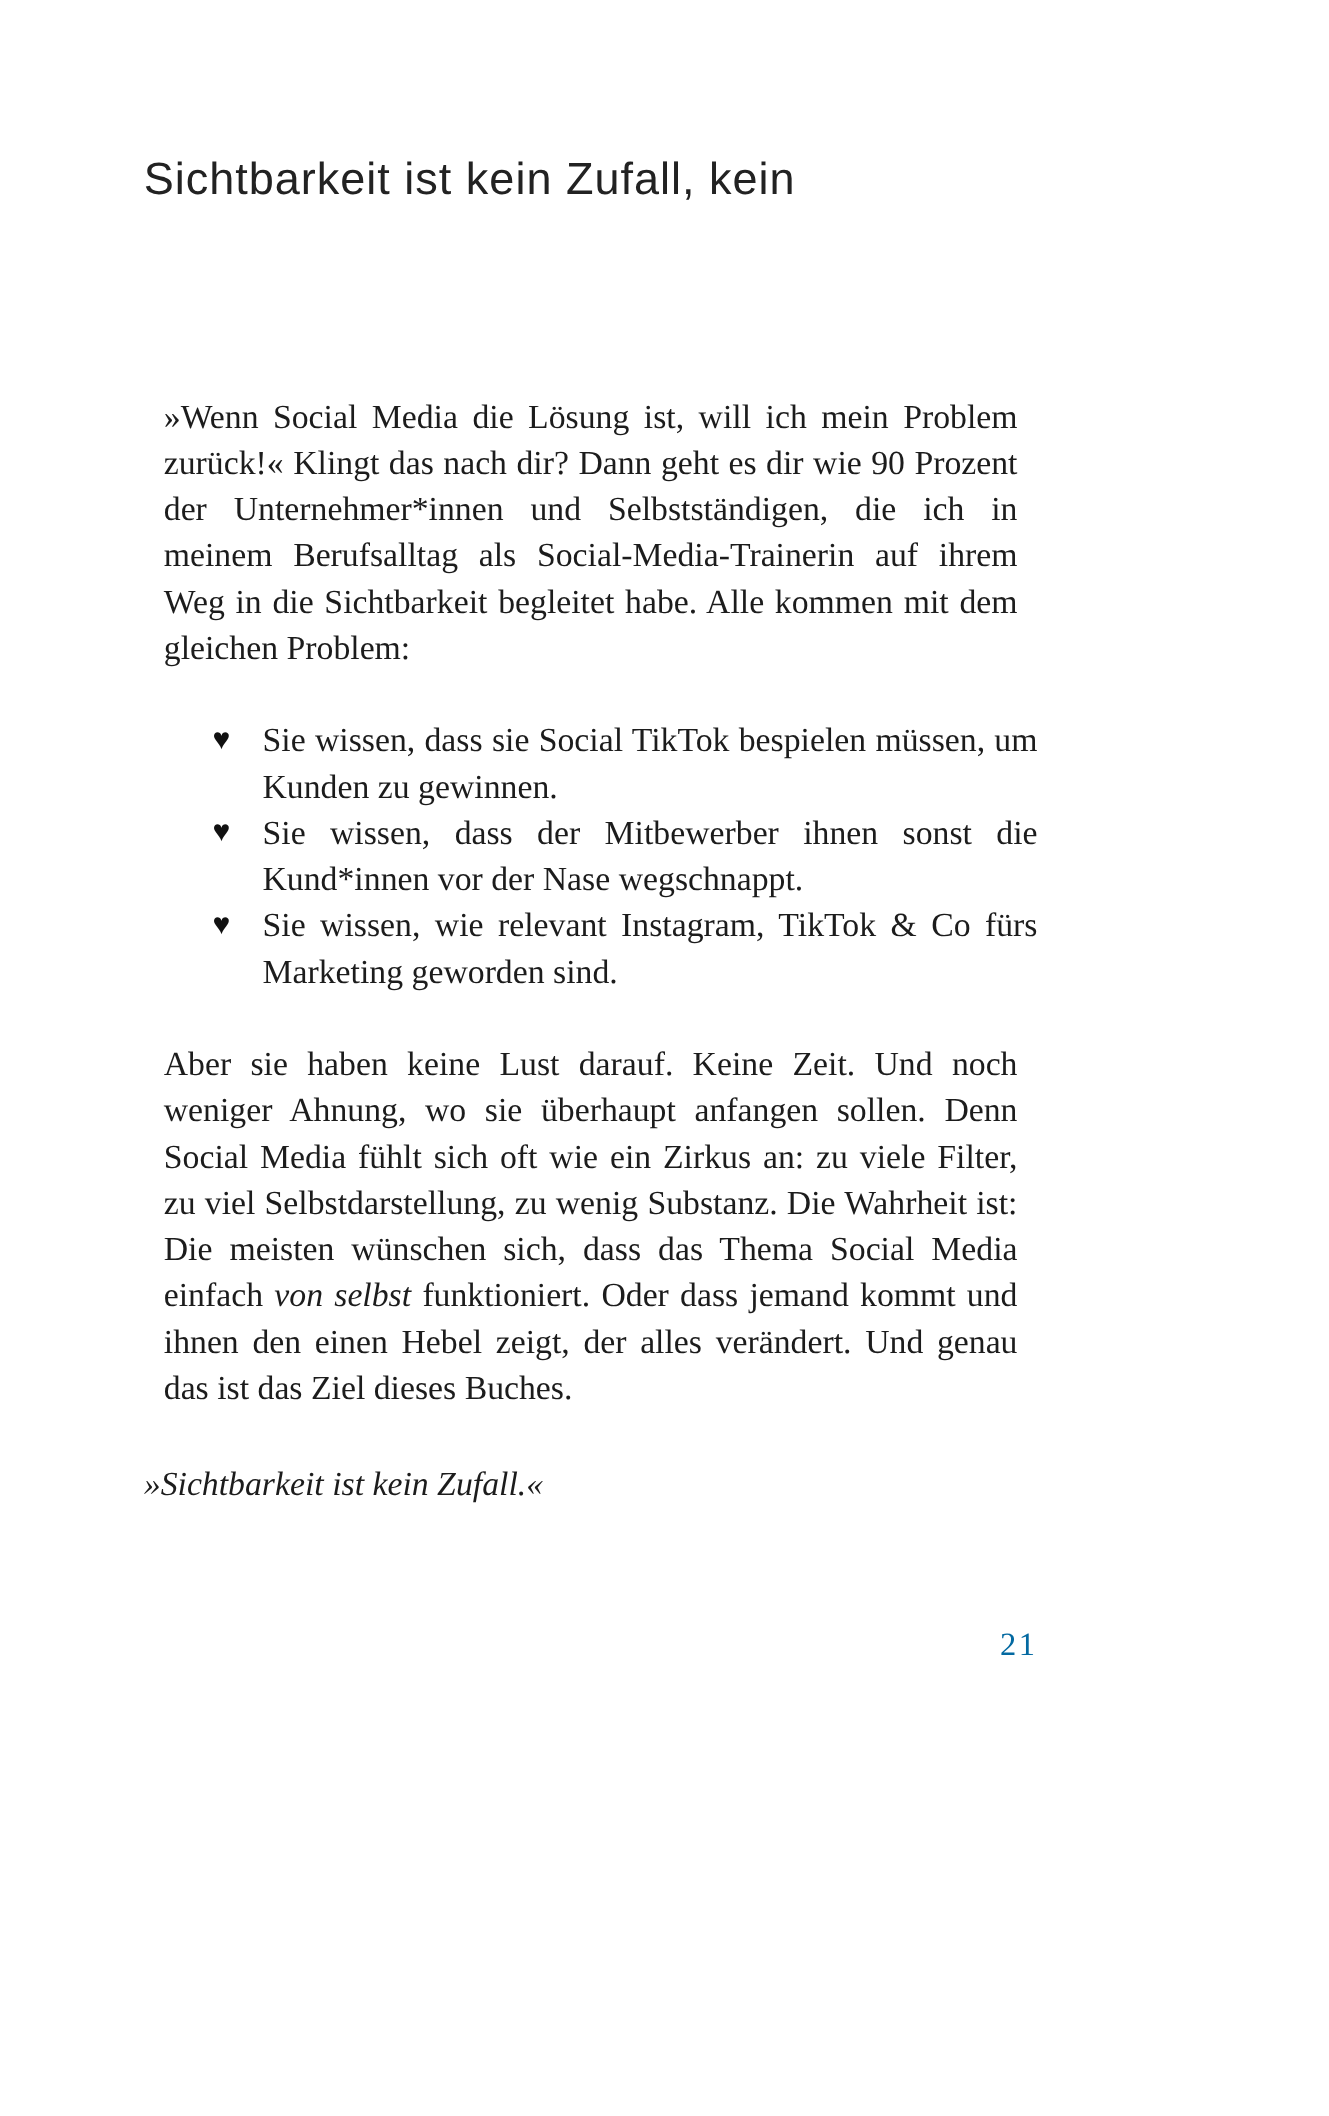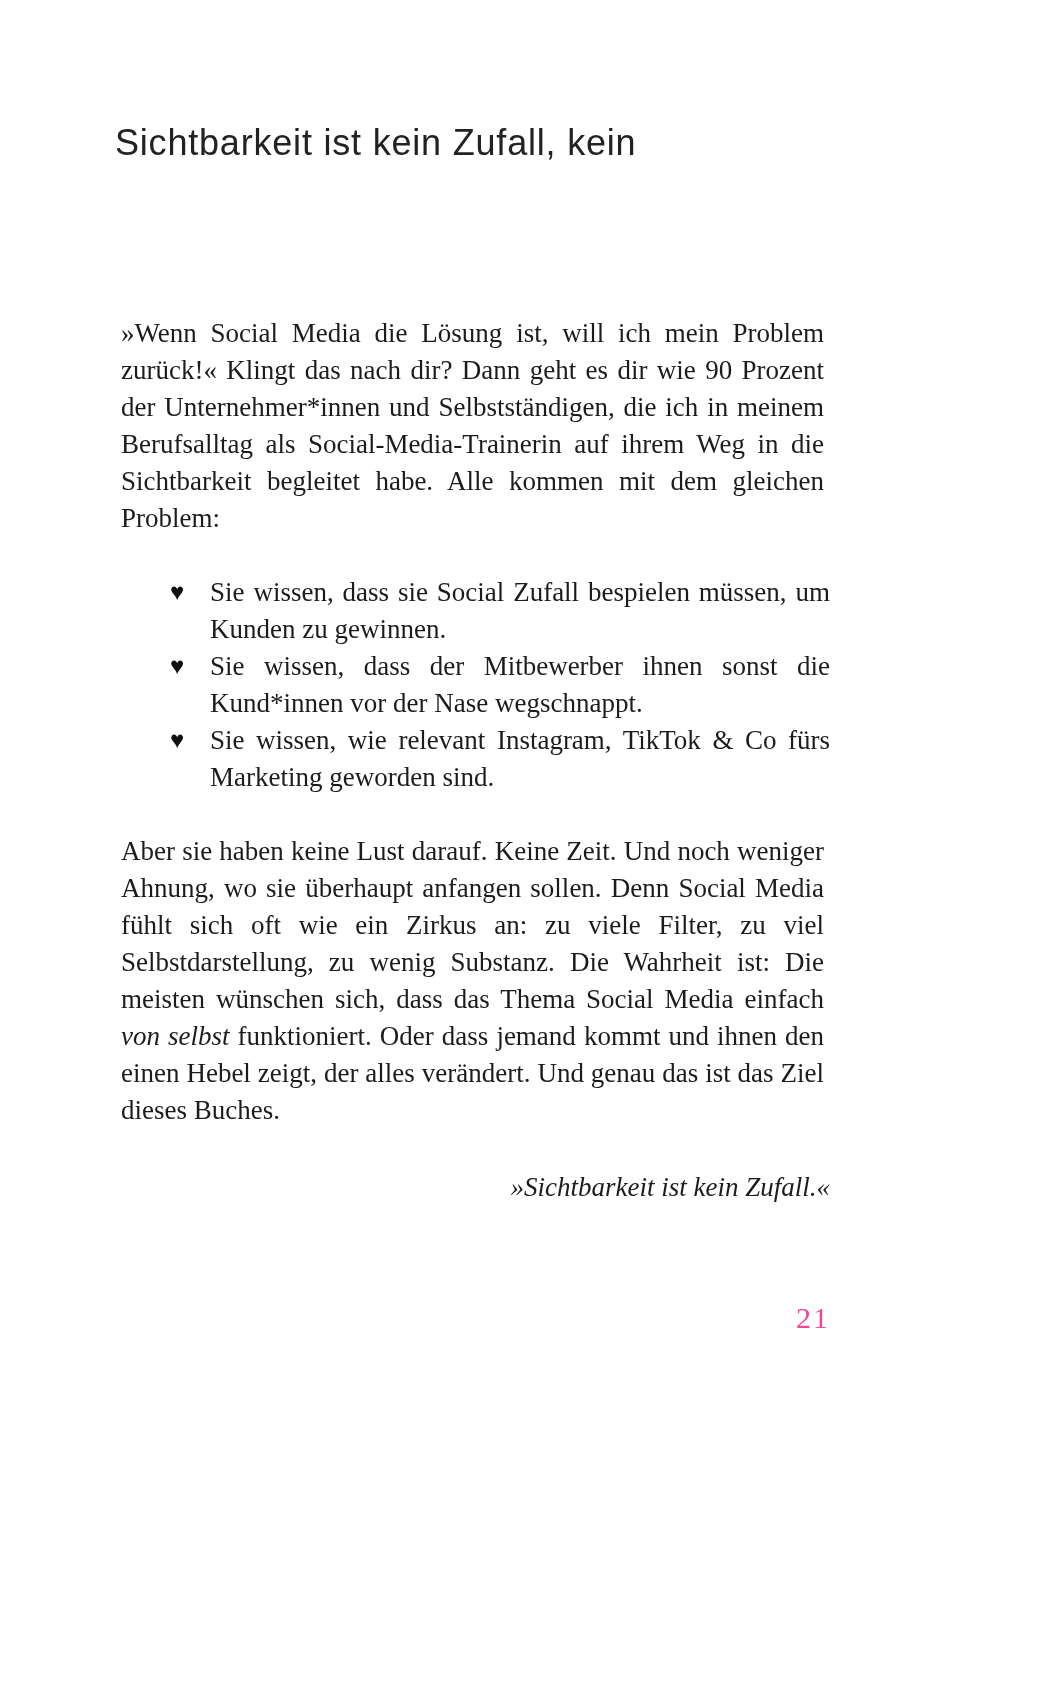--- a/index.html
+++ b/index.html
@@ -33,21 +33,21 @@
   .chapter-title .title-line {
     display: block;
   }
   .body-text {
     font-size: 27px;
     line-height: 37px;
     text-align: justify;
     color: #1c1c1c;
   }
   p.body-text {
-    margin: 6px;
+    margin: 16px;
   }
   .bullet-list {
     list-style: none;
     margin: 37px 0 37px 0;
     padding: 0 0 0 55px;
   }
   .bullet-item {
     display: flex;
     align-items: flex-start;
   }
@@ -60,49 +60,49 @@
   .bullet-text {
     flex: 1 1 auto;
     font-size: 27px;
     line-height: 37px;
     text-align: justify;
   }
   .quote {
     font-style: italic;
     font-size: 27px;
     line-height: 37px;
-    text-align: right;
+    text-align: left;
     margin: 40px 0 40px 0;
   }
   .inline-italic {
     font-style: italic;
   }
   .page-number {
     margin-top: 95px;
     text-align: right;
-    font-size: 30px;
+    font-size: 26px;
     letter-spacing: 2px;
-    color: #ec4899;
+    color: #0369a1;
   }
 </style>
 </head>
 <body>
 
 <div class="page">
 
   <h1 class="chapter-title">
     <span class="title-line">Sichtbarkeit ist kein Zufall, kein</span>
   </h1>
 
   <p class="body-text">»Wenn Social Media die Lösung ist, will ich mein Problem zurück!« Klingt das nach dir? Dann geht es dir wie 90 Prozent der Unternehmer*innen und Selbstständigen, die ich in meinem Berufsalltag als Social-Media-Trainerin auf ihrem Weg in die Sichtbarkeit begleitet habe. Alle kommen mit dem gleichen Problem:</p>
 
   <ul class="bullet-list">
     <li class="bullet-item">
       <span class="bullet-icon">♥</span>
-      <span class="bullet-text">Sie wissen, dass sie Social Zufall bespielen müssen, um Kunden zu gewinnen.</span>
+      <span class="bullet-text">Sie wissen, dass sie Social TikTok bespielen müssen, um Kunden zu gewinnen.</span>
     </li>
     <li class="bullet-item">
       <span class="bullet-icon">♥</span>
       <span class="bullet-text">Sie wissen, dass der Mitbewerber ihnen sonst die Kund*innen vor der Nase wegschnappt.</span>
     </li>
     <li class="bullet-item">
       <span class="bullet-icon">♥</span>
       <span class="bullet-text">Sie wissen, wie relevant Instagram, TikTok &amp; Co fürs Marketing geworden sind.</span>
     </li>
   </ul>

